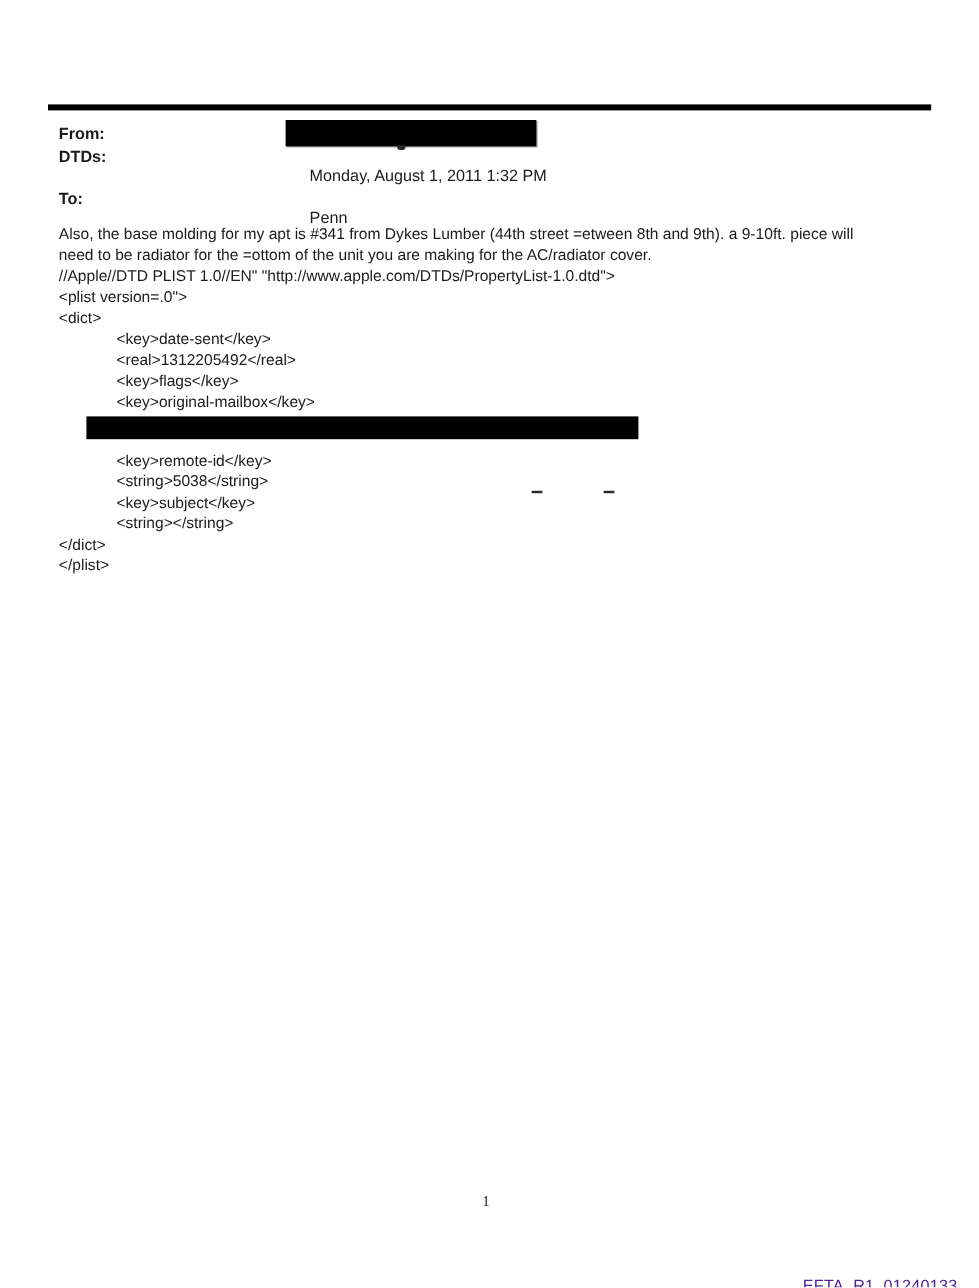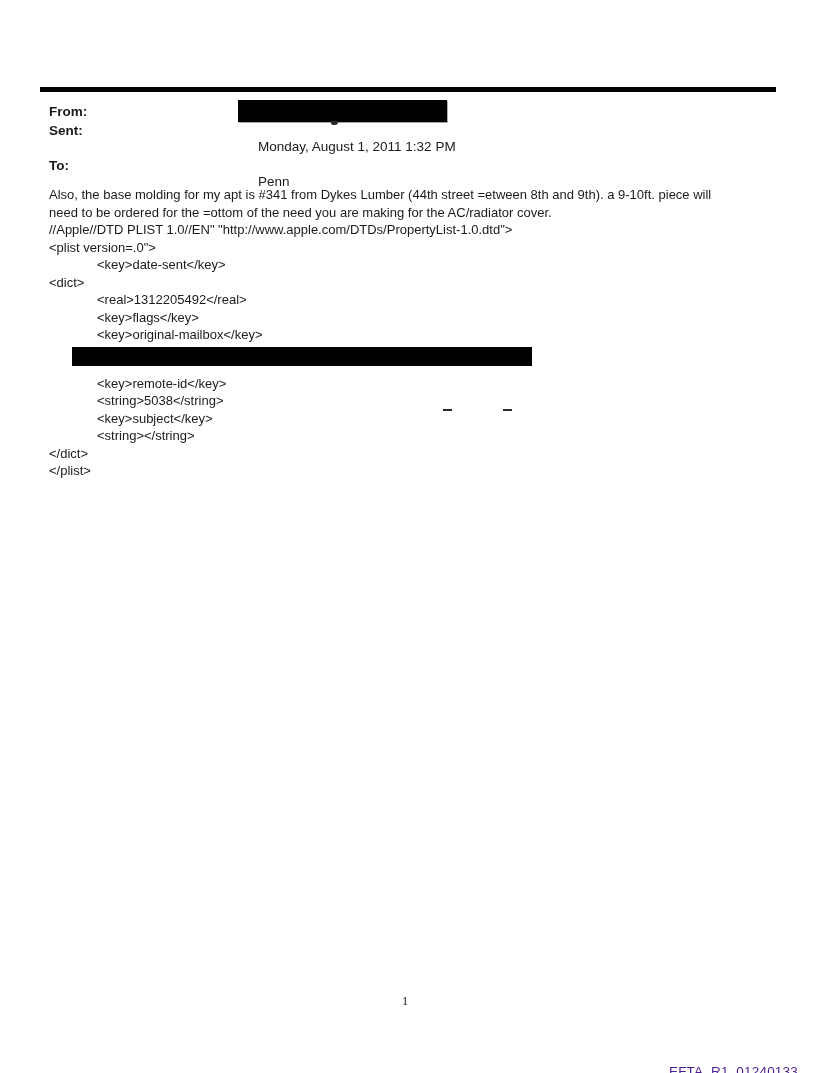--- a/index.html
+++ b/index.html
@@ -95,39 +95,39 @@
 <div class="page">
 
   <div class="top-rule"></div>
 
   <div class="email-header">
     <div class="header-row">
       <div class="header-label">From:</div>
       <div class="header-value"></div>
     </div>
     <div class="header-row">
-      <div class="header-label">Sent:</div>
+      <div class="header-label">DTDs:</div>
       <div class="header-value">Monday, August 1, 2011 1:32 PM</div>
     </div>
     <div class="header-row">
       <div class="header-label">To:</div>
       <div class="header-value">Penn</div>
     </div>
   </div>
 
   <div class="from-redaction"></div>
   <div class="artifact artifact-a"></div>
 
   <div class="email-body">
     <div class="line">Also, the base molding for my apt is #341 from Dykes Lumber (44th street =etween 8th and 9th). a 9-10ft. piece will</div>
-    <div class="line">need to be ordered for the =ottom of the need you are making for the AC/radiator cover.</div>
+    <div class="line">need to be radiator for the =ottom of the unit you are making for the AC/radiator cover.</div>
     <div class="line">//Apple//DTD PLIST 1.0//EN" "http://www.apple.com/DTDs/PropertyList-1.0.dtd"&gt;</div>
     <div class="line">&lt;plist version=.0"&gt;</div>
+    <div class="line">&lt;dict&gt;</div>
     <div class="line indent">&lt;key&gt;date-sent&lt;/key&gt;</div>
-    <div class="line">&lt;dict&gt;</div>
     <div class="line indent">&lt;real&gt;1312205492&lt;/real&gt;</div>
     <div class="line indent">&lt;key&gt;flags&lt;/key&gt;</div>
     <div class="line indent">&lt;key&gt;original-mailbox&lt;/key&gt;</div>
     <div class="redaction-bar"></div>
     <div class="line indent">&lt;key&gt;remote-id&lt;/key&gt;</div>
     <div class="line indent">&lt;string&gt;5038&lt;/string&gt;</div>
     <div class="line indent">&lt;key&gt;subject&lt;/key&gt;</div>
     <div class="line indent">&lt;string&gt;&lt;/string&gt;</div>
     <div class="line">&lt;/dict&gt;</div>
     <div class="line">&lt;/plist&gt;</div>

